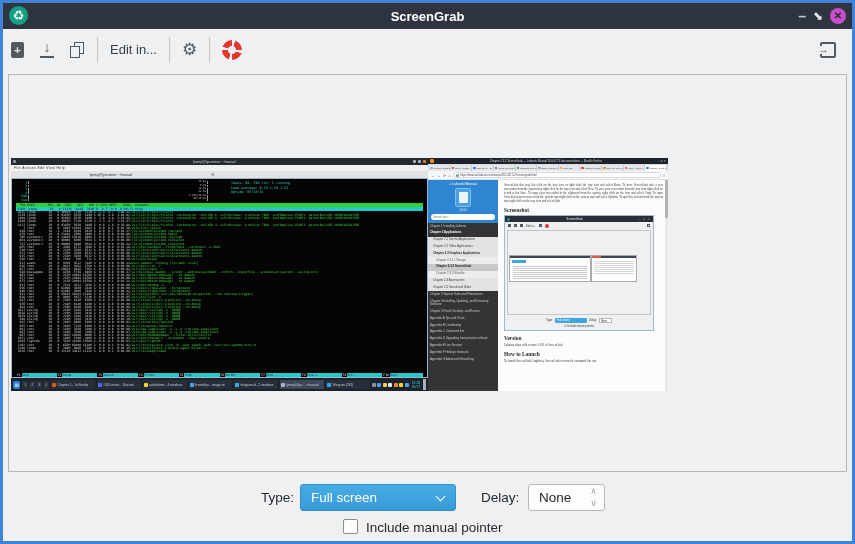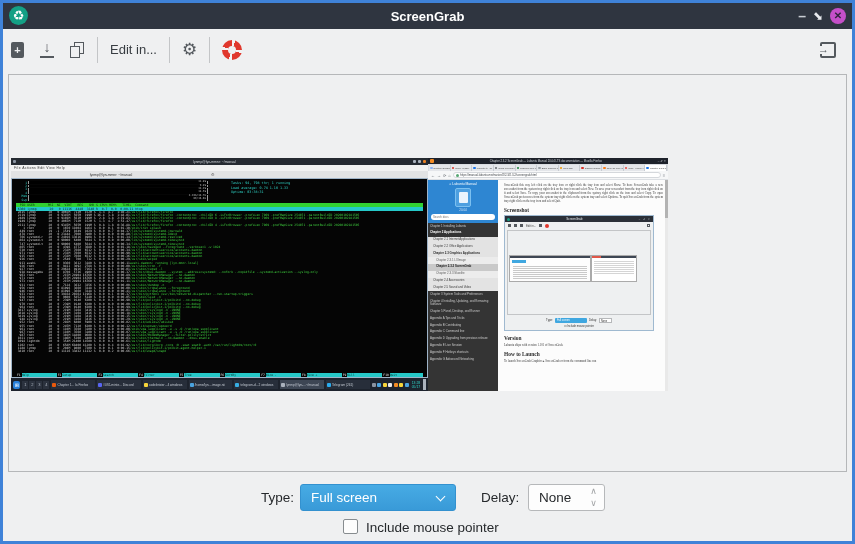--- a/index.html
+++ b/index.html
@@ -671,15 +671,15 @@
     <span class="val">Full screen</span>
     <span class="chev"></span>
   </div>
   <div class="lbl-delay">Delay:</div>
   <div class="spinbox">
     <span class="val">None</span>
     <span class="up">∧</span>
     <span class="dn">∨</span>
   </div>
   <div class="checkbox"></div>
-  <div class="lbl-check">Include mouse pointer</div>
+  <div class="lbl-check">Include manual pointer</div>
 
 </div>
 
 </body></html>

